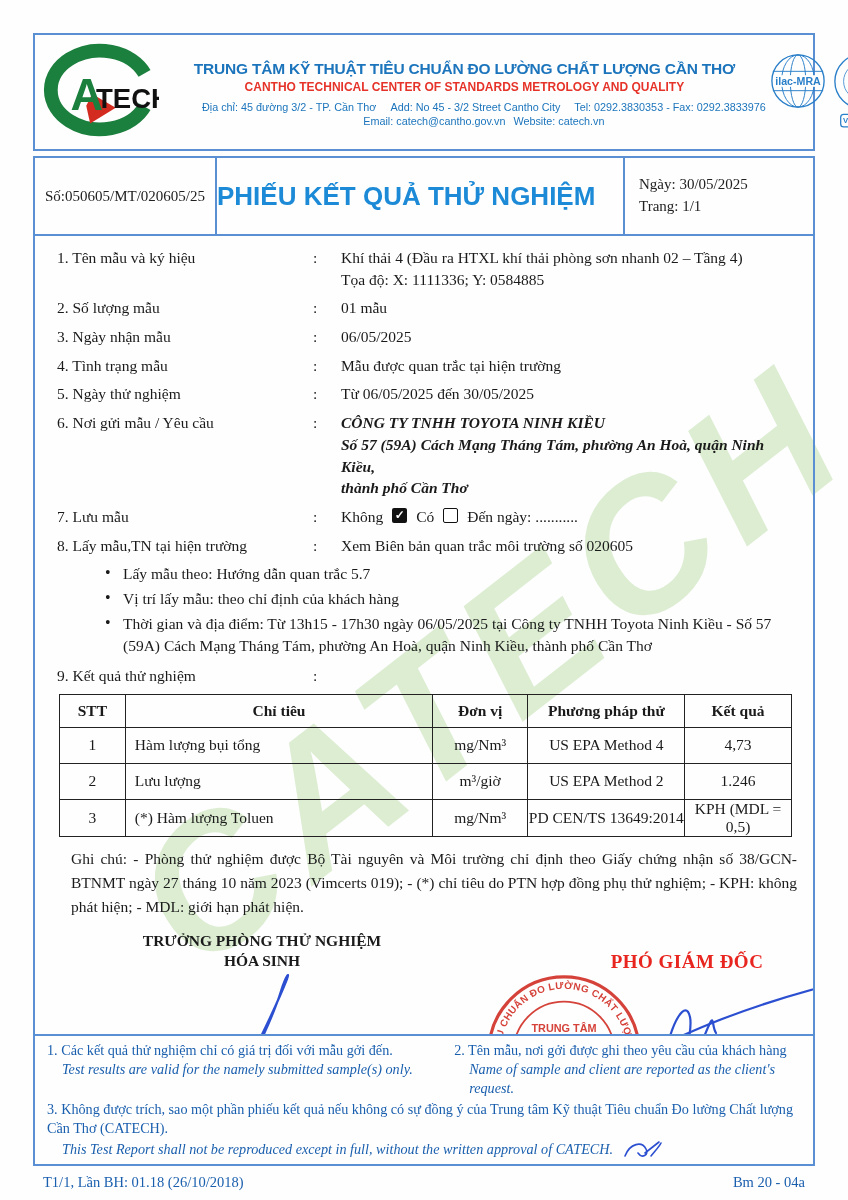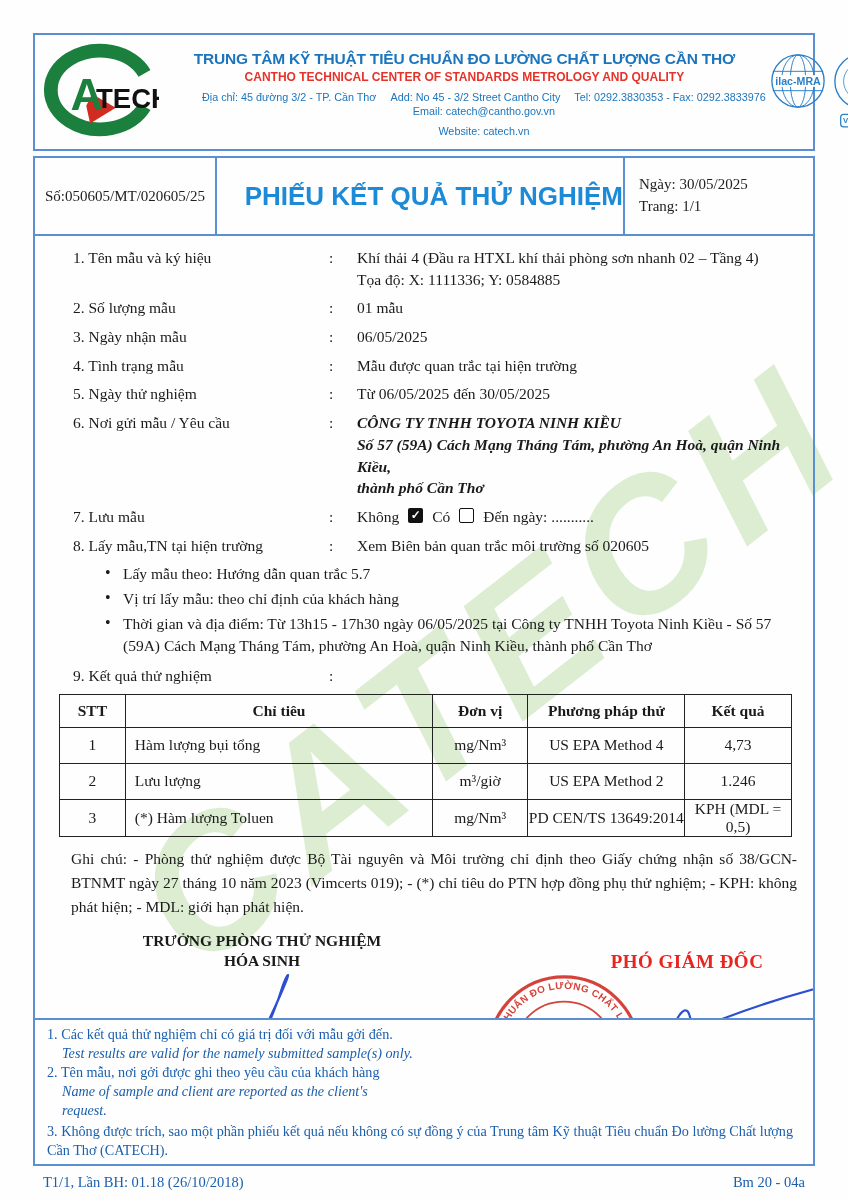--- a/index.html
+++ b/index.html
@@ -43,51 +43,51 @@
   }
   .org-en {
     font-family:"Liberation Sans", sans-serif; font-weight:bold;
     font-size:12px; color:#e63329; white-space:nowrap; margin-top:2px;
   }
   .contact-row {
     display:flex; justify-content:center; gap:14px;
     font-family:"Liberation Sans", sans-serif;
     font-size:10.8px; color:#1c75bc; margin-top:7px; white-space:nowrap;margin-left:39px;
   }
-  .contact-row2 { margin-top:2px; gap:8px;flex-direction:column; }
+  .contact-row2 { margin-top:2px; gap:8px; }
   .header-logos { width:130px; flex:0 0 130px; display:flex; flex-direction:column; align-items:center; }
   .logo-pair { display:flex; gap:4px; align-items:flex-start; }
 
   
   .main-box {
     margin-top:5px; border:2px solid #5b8fd4;
     height:1010px; display:flex; flex-direction:column;
   }
   .title-band {
     display:grid; grid-template-columns:182px 1fr 188px;
     border-bottom:2px solid #5b8fd4; height:78px;
   }
   .tb-cell { display:flex; flex-direction:column; justify-content:center; }
   .tb-left { border-right:2px solid #5b8fd4; align-items:center; font-size:15px; color:#222; }
-  .tb-mid  { border-right:2px solid #5b8fd4; align-items:flex-end; }
+  .tb-mid  { border-right:2px solid #5b8fd4; align-items:flex-start; }
   .tb-title-vi {
     font-family:"Liberation Sans", sans-serif; font-weight:bold;
     font-size:26px; color:#1c8ad6; white-space:nowrap;
   }
   .tb-title-en {
     font-family:"Liberation Sans", sans-serif; font-weight:800;
     font-size:19px; color:#55aadd; letter-spacing:5px; margin-top:3px;
     text-shadow:0 0 1px #bfe0f2;
   }
   .tb-right { padding-left:14px; font-size:15px; color:#222; line-height:1.45; }
 
   
   .body-content { flex:1; padding:11px 16px 0 22px; font-size:15.5px; color:#1a1a1a; overflow:hidden; }
   .field-row { display:flex; margin-bottom:7px; line-height:1.4; }
-  .f-label { width:250px; flex:0 0 250px;margin-left:16px; }
+  .f-label { width:250px; flex:0 0 250px; }
   .f-colon { width:34px; flex:0 0 34px; text-align:left; padding-left:6px; }
   .f-value { flex:1; }
   .bold { font-weight:bold;font-style:italic; }
 
   .checkbox-line { display:flex; align-items:center; gap:9px; }
   .cb {
     width:15px; height:15px; display:inline-flex;
     align-items:center; justify-content:center; margin-top:-2px;
   }
   .cb-checked { background:#111; color:#fff; font-size:12px; font-weight:bold; border-radius:2px; }
@@ -121,21 +121,21 @@
                 color:#e8251f; font-weight:bold; font-size:19px; letter-spacing:0.5px; }
   .stamp { position:absolute; left:428px; top:44px; }
   .sig-right-svg { position:absolute; left:395px; top:40px; }
 
   
   .footer-notes {
     border-top:2px solid #5b8fd4;
     padding:5px 12px 4px 12px;
     color:#1a5fae; font-size:14.2px; line-height:1.35;
   }
-  .fn-row { display:flex;flex-direction:column; }
+  .fn-row { display:flex; }
   .fn-col1 { width:54%; } .fn-col2 { width:46%; }
   .fn-en { font-style:italic; padding-left:15px; }
   .fn3 { margin-top:1px; }
   .fn-sig { vertical-align:-6px; margin-left:4px; }
 
   .bottom-line {
     display:flex; justify-content:space-between;
     padding:8px 10px 0 10px; color:#1a5fae; font-size:14.5px;
   }
 </style>
@@ -379,20 +379,26 @@
             <div>1.  Các kết quả thử nghiệm chỉ có giá trị đối với mẫu gởi đến.</div>
             <div class="fn-en">Test results are valid for the namely submitted sample(s) only.</div>
           </div>
           <div class="fn-col2">
             <div>2.  Tên mẫu, nơi gởi được ghi theo yêu cầu của khách hàng</div>
             <div class="fn-en">Name of sample and client are reported as the client's request.</div>
           </div>
         </div>
         <div class="fn3">
           <div>3.  Không được trích, sao một phần phiếu kết quả nếu không có sự đồng ý của Trung tâm Kỹ thuật Tiêu chuẩn Đo lường Chất lượng Cần Thơ (CATECH).</div>
+          <div class="fn-en">
+            <span>This Test Report shall not be reproduced except in full, without the written approval of CATECH.</span>
+            <svg class="fn-sig" width="42" height="22" viewBox="0 0 42 22">
+              <path d="M4 18 c 5 -13 17 -15 21 -7 c 3 6 -4 10 -8 4 M 24 15 l 14 -11 m -8 14 c 4 -5 8 -9 10 -13" fill="none" stroke="#2b4fd0" stroke-width="1.6" stroke-linecap="round"></path>
+            </svg>
+          </div>
         </div>
       </div>
 
     </div>
 
     <div class="bottom-line">
       <span>T1/1, Lần BH: 01.18 (26/10/2018)</span>
       <span>Bm 20 - 04a</span>
     </div>
   </div>

